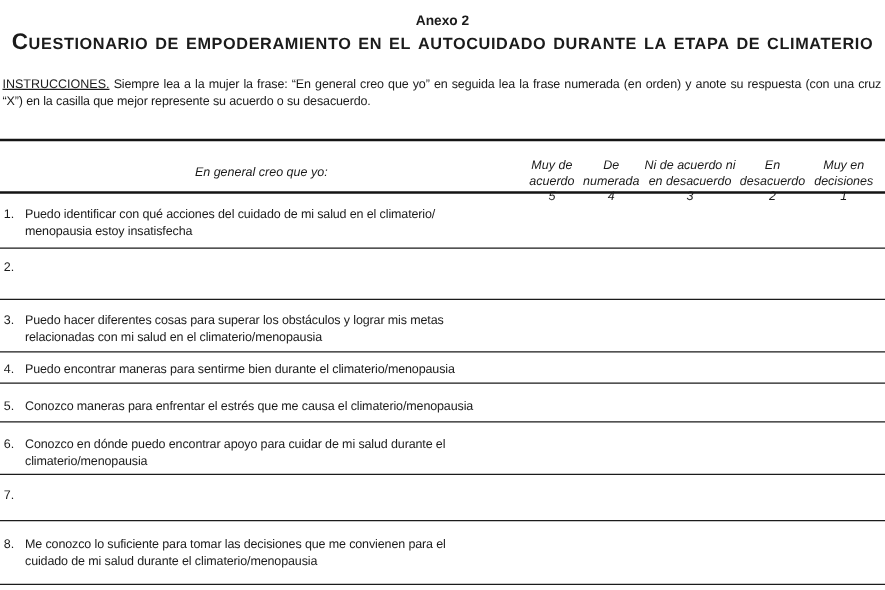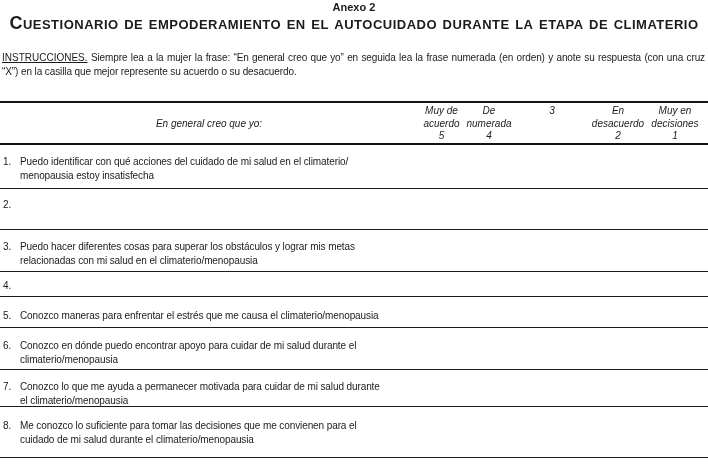--- a/index.html
+++ b/index.html
@@ -7,21 +7,21 @@
   body {
     width: 708px; height: 472px; overflow: hidden;
     font-family: "Liberation Sans", "DejaVu Sans", sans-serif;
     color: #1b1b1b;
     -webkit-font-smoothing: antialiased;
   }
   .page { width: 708px; height: 472px; position: relative; }
 
   .annex {
     text-align: center; font-weight: 700; font-size: 11px;
-    line-height: 14px; padding-top: 0;
+    line-height: 14px; padding-top: 10px;
   }
   .main-title {
     text-align: center; font-weight: 700; font-size: 18px;
     font-variant: small-caps; letter-spacing: 0.5px;
     line-height: 15px; margin-top: 2px;
   }
   .instructions {
     margin: 20px 3px 0 2px; font-size: 10px; line-height: 13.5px;
     text-align: justify; letter-spacing: -0.1px;
   }
@@ -35,21 +35,21 @@
     height: 44px;
     border-top: 2px solid #141414;
     border-bottom: 2px solid #141414;
   }
   .stem {
     display: flex; align-items: center; justify-content: center;
     font-style: italic; font-size: 10px; text-align: center;
   }
   .col {
     text-align: center; font-style: italic; font-size: 10px;
-    line-height: 12.5px; padding-top: 2px;
+    line-height: 12.5px; padding-top: 14px;
   }
   .col .col-label { white-space: pre-line; }
 
   .qrow {
     display: flex;
     border-bottom: 1px solid #1b1b1b;
     font-size: 10px; line-height: 13.5px;
   }
   .qrow .num { flex: 0 0 20px; padding-left: 3px; }
   .qrow .qtext { flex: 0 0 400px; white-space: pre-line; letter-spacing: -0.1px; }
@@ -82,20 +82,22 @@
         <div class="col-label">Muy de
 acuerdo</div>
         <div class="col-value">5</div>
       </div>
       <div class="col">
         <div class="col-label">De
 numerada</div>
         <div class="col-value">4</div>
       </div>
       <div class="col">
+        <div class="col-label">Ni de acuerdo ni
+en desacuerdo</div>
         <div class="col-value">3</div>
       </div>
       <div class="col">
         <div class="col-label">En
 desacuerdo</div>
         <div class="col-value">2</div>
       </div>
       <div class="col">
         <div class="col-label">Muy en
 decisiones</div>
@@ -117,40 +119,39 @@
 
     <div class="qrow row-3">
       <div class="num">3.</div>
       <div class="qtext">Puedo hacer diferentes cosas para superar los obstáculos y lograr mis metas
 relacionadas con mi salud en el climaterio/menopausia</div>
       <div class="answer-area"></div>
     </div>
 
     <div class="qrow row-4">
       <div class="num">4.</div>
+      <div class="qtext">Puedo encontrar maneras para sentirme bien durante el climaterio/menopausia</div>
       <div class="answer-area"></div>
     </div>
 
     <div class="qrow row-5">
       <div class="num">5.</div>
       <div class="qtext">Conozco maneras para enfrentar el estrés que me causa el climaterio/menopausia</div>
       <div class="answer-area"></div>
     </div>
 
     <div class="qrow row-6">
       <div class="num">6.</div>
       <div class="qtext">Conozco en dónde puedo encontrar apoyo para cuidar de mi salud durante el
 climaterio/menopausia</div>
       <div class="answer-area"></div>
     </div>
 
     <div class="qrow row-7">
       <div class="num">7.</div>
-      <div class="qtext">Conozco lo que me ayuda a permanecer motivada para cuidar de mi salud durante
-el climaterio/menopausia</div>
       <div class="answer-area"></div>
     </div>
 
     <div class="qrow row-8">
       <div class="num">8.</div>
       <div class="qtext">Me conozco lo suficiente para tomar las decisiones que me convienen para el
 cuidado de mi salud durante el climaterio/menopausia</div>
       <div class="answer-area"></div>
     </div>
 

